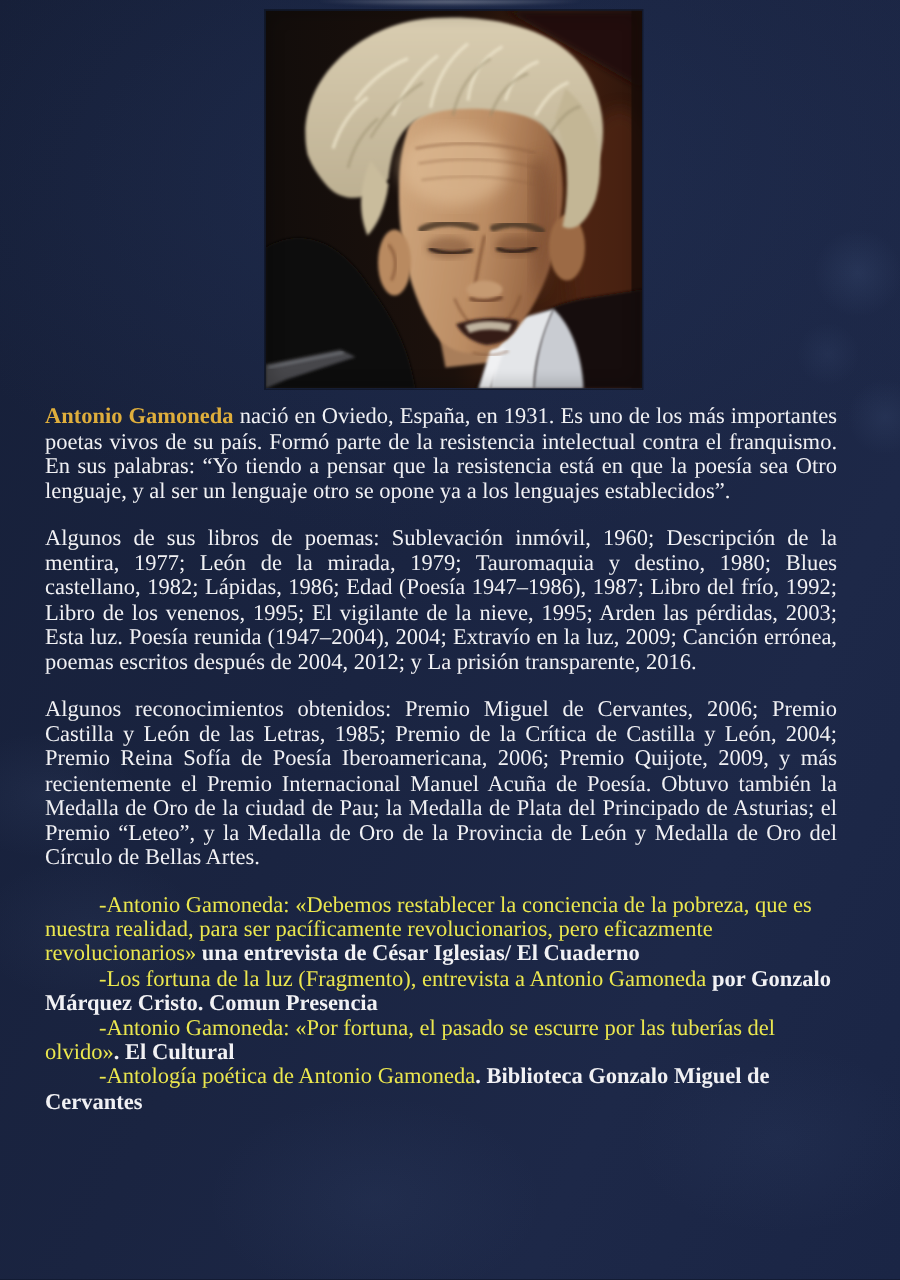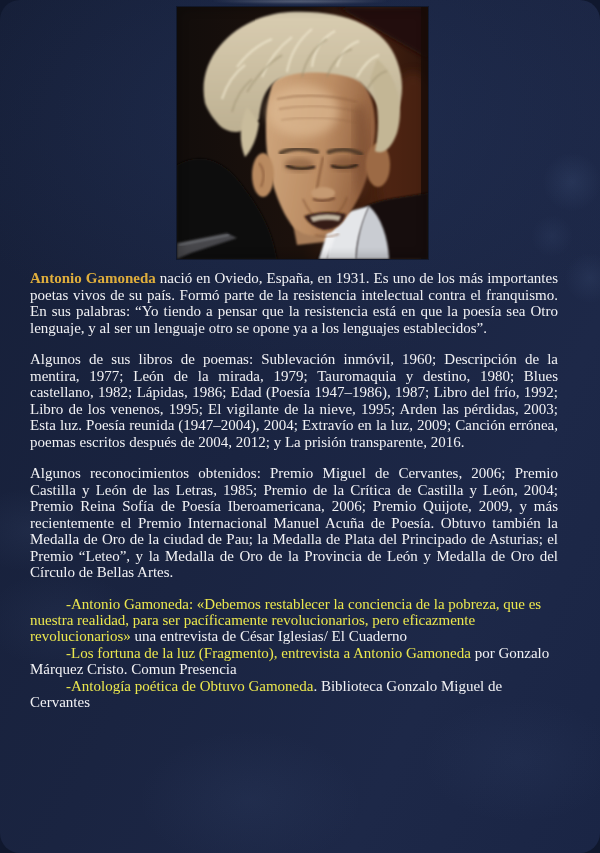--- a/index.html
+++ b/index.html
@@ -20,21 +20,20 @@
     background:
       radial-gradient(circle 42px at 572px 182px, rgba(110,140,190,.12), rgba(110,140,190,0) 70%),
       radial-gradient(circle 36px at 590px 278px, rgba(110,140,190,.10), rgba(110,140,190,0) 70%),
       radial-gradient(circle 30px at 552px 236px, rgba(110,140,190,.08), rgba(110,140,190,0) 70%),
       radial-gradient(ellipse 90px 60px at 30px 530px, rgba(120,150,200,.07), rgba(120,150,200,0) 70%),
       radial-gradient(ellipse 110px 70px at 60px 620px, rgba(120,150,200,.06), rgba(120,150,200,0) 70%),
       radial-gradient(ellipse 160px 100px at 250px 800px, rgba(100,130,180,.07), rgba(100,130,180,0) 70%),
       radial-gradient(ellipse 140px 90px at 520px 760px, rgba(100,130,180,.06), rgba(100,130,180,0) 70%),
       radial-gradient(ellipse 500px 320px at 300px 120px, rgba(40,58,100,.35), rgba(40,58,100,0) 75%),
       linear-gradient(115deg, #161f38 0%, #1a2441 45%, #1d2848 75%, #1a2545 100%);
-    border-radius: 20px;
   }
   .top-sliver{
     position:absolute;top:0;left:213px;width:174px;height:4px;
     background:radial-gradient(ellipse at 50% 0%, rgba(195,200,210,.55), rgba(195,200,210,0) 75%);
     filter:blur(1px);
   }
   .photo{
     position:absolute;top:7px;left:177px;width:251px;height:252px;
     box-shadow:0 0 0 1px rgba(0,0,0,.35);
     overflow:hidden;
@@ -43,21 +42,21 @@
   .content{
     position:absolute;left:30px;top:270px;width:528px;
     color:var(--white);
     font-size:15px;line-height:16.5px;
   }
   .para{margin:0 0 15px 0;text-align:justify;}
   .poet-name{color:var(--gold);font-weight:bold;}
   .links{margin-top:7px;text-align:left;line-height:16.4px;}
   .link-line{margin:0;}
   .link-hl{color:var(--yellow);font-weight:normal;text-decoration:none;cursor:pointer;margin-left:36px;}
-  .link-rest{color:var(--white);font-weight:normal;}
+  .link-rest{color:var(--white);font-weight:bold;}
 </style>
 </head>
 <body>
 
 <div class="page">
 
   <div class="top-sliver"></div>
 
   <div class="photo">
     <svg viewBox="0 0 251 252" preserveAspectRatio="none">
@@ -152,17 +151,18 @@
 
     <p class="para"><strong class="poet-name">Antonio Gamoneda</strong><span> nació en Oviedo, España, en 1931. Es uno de los más importantes poetas vivos de su país. Formó parte de la resistencia intelectual contra el franquismo. En sus palabras: “Yo tiendo a pensar que la resistencia está en que la poesía sea Otro lenguaje, y al ser un lenguaje otro se opone ya a los lenguajes establecidos”.</span></p>
 
     <p class="para">Algunos de sus libros de poemas: Sublevación inmóvil, 1960; Descripción de la mentira, 1977; León de la mirada, 1979; Tauromaquia y destino, 1980; Blues castellano, 1982; Lápidas, 1986; Edad (Poesía 1947–1986), 1987; Libro del frío, 1992; Libro de los venenos, 1995; El vigilante de la nieve, 1995; Arden las pérdidas, 2003; Esta luz. Poesía reunida (1947–2004), 2004; Extravío en la luz, 2009; Canción errónea, poemas escritos después de 2004, 2012; y La prisión transparente, 2016.</p>
 
     <p class="para">Algunos reconocimientos obtenidos: Premio Miguel de Cervantes, 2006; Premio Castilla y León de las Letras, 1985; Premio de la Crítica de Castilla y León, 2004; Premio Reina Sofía de Poesía Iberoamericana, 2006; Premio Quijote, 2009, y más recientemente el Premio Internacional Manuel Acuña de Poesía. Obtuvo también la Medalla de Oro de la ciudad de Pau; la Medalla de Plata del Principado de Asturias; el Premio “Leteo”, y la Medalla de Oro de la Provincia de León y Medalla de Oro del Círculo de Bellas Artes.</p>
 
     <div class="links">
       <p class="link-line"><a class="link-hl">-Antonio Gamoneda: «Debemos restablecer la conciencia de la pobreza, que es nuestra realidad, para ser pacíficamente revolucionarios, pero eficazmente revolucionarios»</a><span class="link-rest"> una entrevista de César Iglesias/ El Cuaderno</span></p>
       <p class="link-line"><a class="link-hl">-Los fortuna de la luz (Fragmento), entrevista a Antonio Gamoneda</a><span class="link-rest"> por Gonzalo Márquez Cristo. Comun Presencia</span></p>
-      <p class="link-line"><a class="link-hl">-Antología poética de Obtuvo Gamoneda</a><span class="link-rest">. Biblioteca Gonzalo Miguel de Cervantes</span></p>
+      <p class="link-line"><a class="link-hl">-Antonio Gamoneda: «Por fortuna, el pasado se escurre por las tuberías del olvido»</a><span class="link-rest">. El Cultural</span></p>
+      <p class="link-line"><a class="link-hl">-Antología poética de Antonio Gamoneda</a><span class="link-rest">. Biblioteca Gonzalo Miguel de Cervantes</span></p>
     </div>
 
   </div>
 </div>
 
 </body></html>

